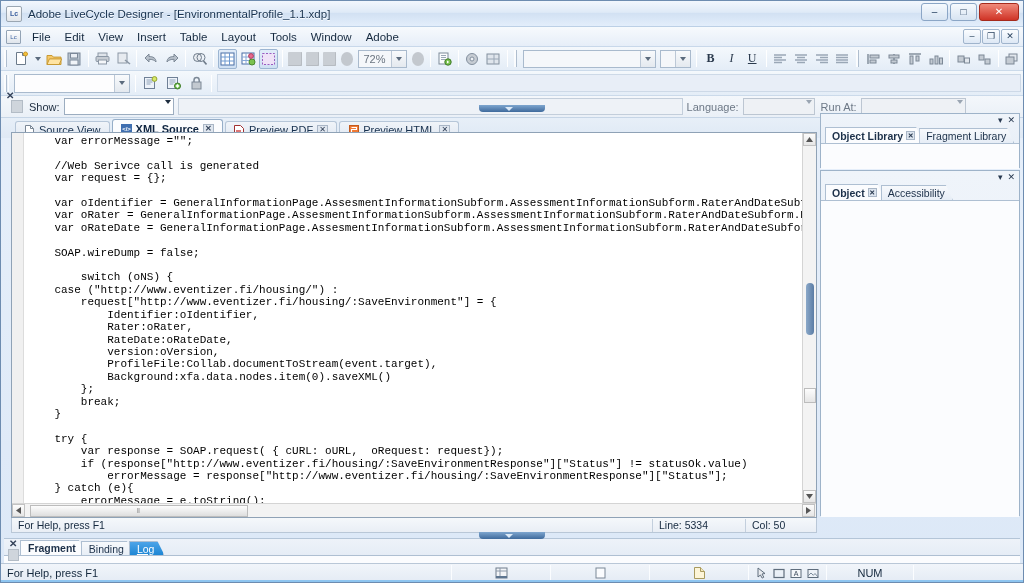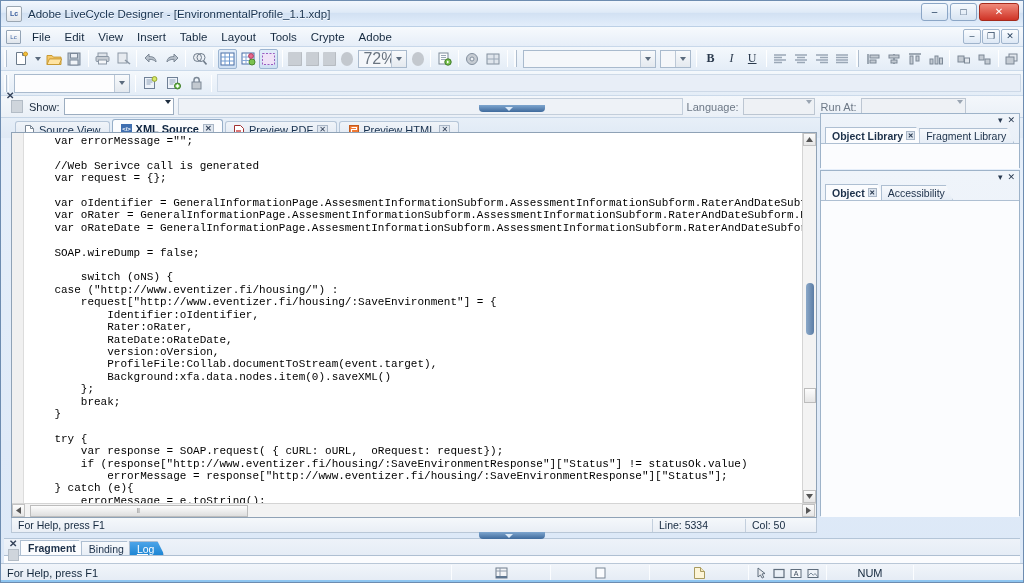--- a/index.html
+++ b/index.html
@@ -98,21 +98,21 @@
     border-color: #9cb5d2;
     background: linear-gradient(180deg,#e1ecf9,#cfe0f3);
   }
   .tbtn svg { display: block; }
   .tsep { width: 1px; height: 17px; background: #c2d0df; margin: 0 3px;
           border-right: 1px solid #fff; }
   .tcombo {
     height: 18px; border: 1px solid #a9bacd;
     background: #f5f7fa; margin: 0 2px;
     display: flex; align-items: center;
-    font-size: 16px; color: #6a7480; padding-left: 4px;
+    font-size: 11px; color: #6a7480; padding-left: 4px;
     position: relative;
   }
   .tcombo .arrow {
     position: absolute; right: 0; top: 0; bottom: 0; width: 15px;
     background: linear-gradient(180deg,#f8fafc,#e4e9ef);
     border-left: 1px solid #bcc8d6;
     display: flex; align-items: center; justify-content: center;
   }
   .caret { width: 0; height: 0; border-left: 3px solid transparent;
            border-right: 3px solid transparent; border-top: 4px solid #5b6b7d; }
@@ -316,21 +316,21 @@
 
   <div class="menubar">
     <div class="menu-doc-icon">Lc</div>
     <div class="menu-item">File</div>
     <div class="menu-item">Edit</div>
     <div class="menu-item">View</div>
     <div class="menu-item">Insert</div>
     <div class="menu-item">Table</div>
     <div class="menu-item">Layout</div>
     <div class="menu-item">Tools</div>
-    <div class="menu-item">Crypte</div>
+    <div class="menu-item">Window</div>
     <div class="menu-item">Adobe</div>
     <div class="mdi-btns">
       <div class="mdi-btn">–</div>
       <div class="mdi-btn">❐</div>
       <div class="mdi-btn">✕</div>
     </div>
   </div>
 
   <div class="toolbar">
     <div class="grip"></div>

